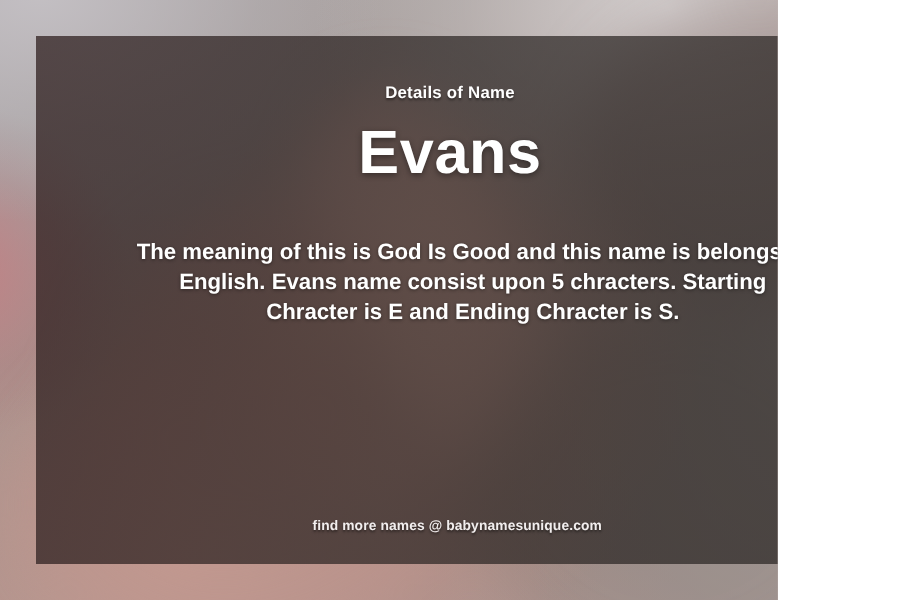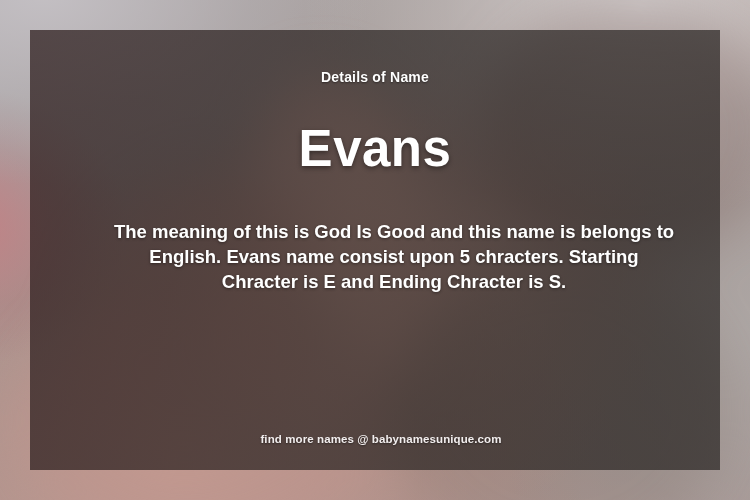--- a/index.html
+++ b/index.html
@@ -6,21 +6,21 @@
     margin: 0;
     padding: 0;
     background: #ffffff;
   }
   body {
     font-family: "Liberation Sans", sans-serif;
   }
 
   .canvas {
     position: relative;
-    width: 750px;
+    width: 648px;
     height: 500px;
     overflow: hidden;
     background: #a89f9c;
   }
 
   
   .photo {
     position: absolute;
     inset: -40px;
     overflow: hidden;
@@ -84,21 +84,21 @@
     margin-top: 39px;
     font-size: 14px;
     font-weight: bold;
     color: #ffffff;
     letter-spacing: 0.2px;
     text-align: center;
     text-shadow: 0 1px 2px rgba(0,0,0,0.45);
   }
 
   .name {
-    margin-top: 38px;
+    margin-top: 16px;
     font-size: 51px;
     font-weight: bold;
     line-height: 1;
     color: #ffffff;
     letter-spacing: 0.5px;
     text-align: center;
     text-shadow: 0 2px 5px rgba(0,0,0,0.42);
   }
 
   .description {

